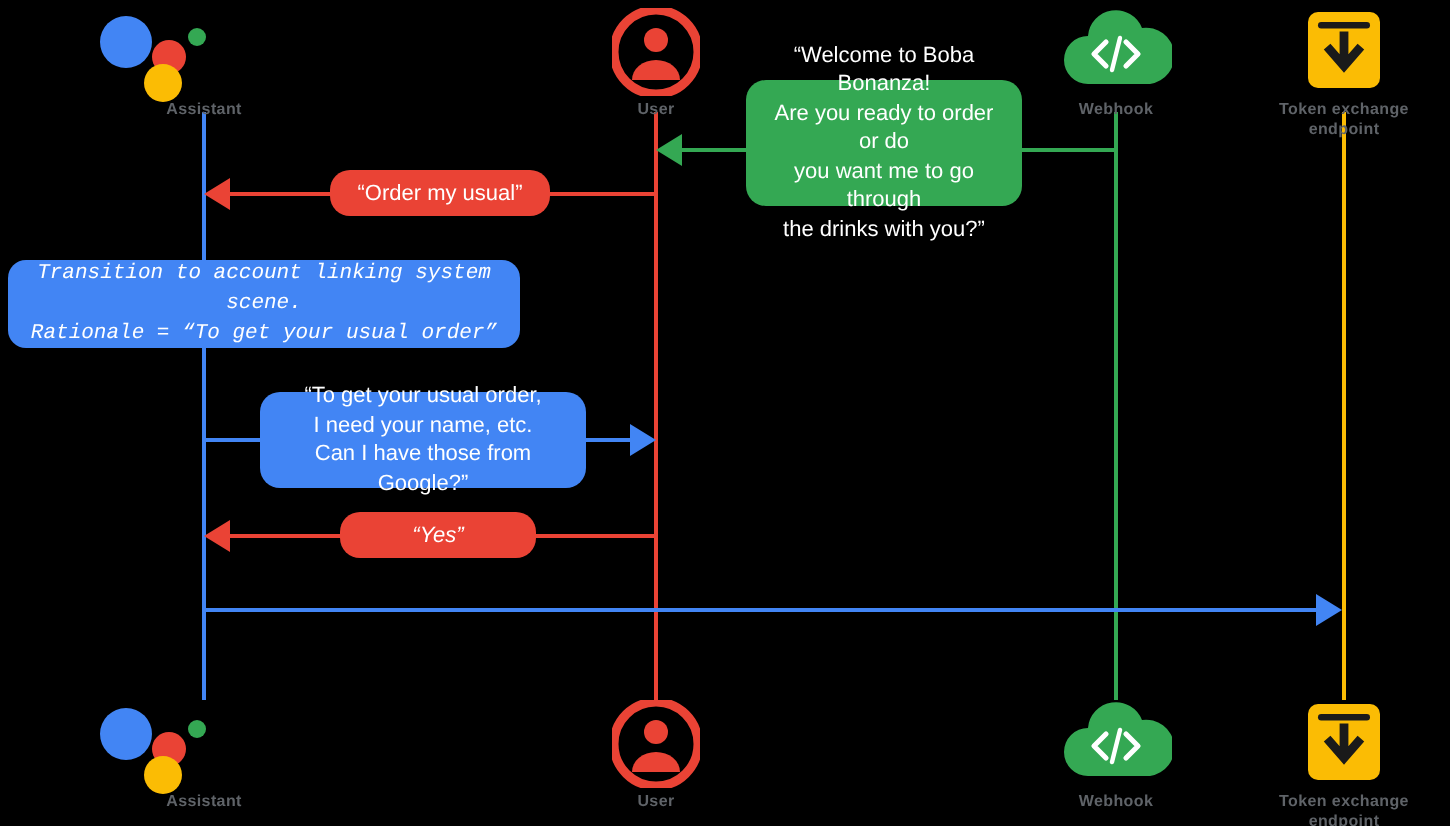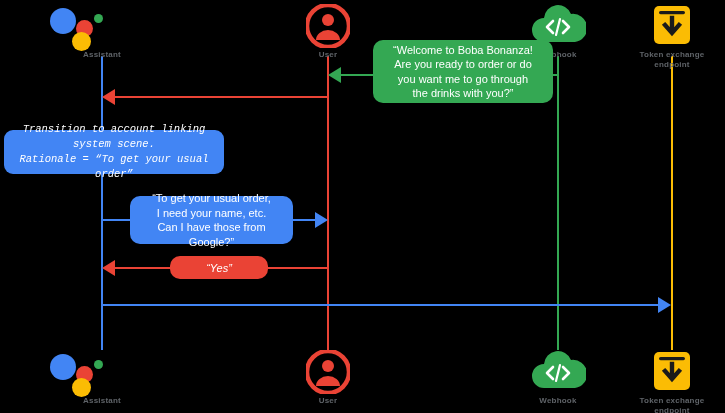--- a/index.html
+++ b/index.html
@@ -107,31 +107,34 @@
         <rect x="8" y="7" width="26" height="3.2" rx="1.6" fill="#1a1a1a"></rect>
         <path d="M21 14 l0 12 M14 21 l7 8 l7 -8" fill="none" stroke="#1a1a1a" stroke-width="4.4" stroke-linecap="square"></path>
       </svg>
     </div>
     <div class="caption" style="white-space:pre-line;">Token exchange
 endpoint</div>
   </div>
 
   <div class="hline c-green" style="left:340px;top:74px;width:218px;"></div>
   <div class="arrowhead ah-left" style="left:328px;top:67px;border-right:13px solid #34a853;"></div>
-  <div class="bubble b-green" style="left:373px;top:40px;width:180px;height:63px;">
+  <div class="bubble b-green" style="left:373px;top:40px;width:138px;height:63px;">
     <span class="txt">“Welcome to Boba Bonanza!
 Are you ready to order or do
 you want me to go through
 the drinks with you?”</span>
   </div>
 
   <div class="hline c-red" style="left:114px;top:96px;width:214px;"></div>
   <div class="arrowhead ah-left" style="left:102px;top:89px;border-right:13px solid #ea4335;"></div>
+  <div class="bubble b-red" style="left:165px;top:85px;width:110px;height:23px;">
+    <span class="txt">“Order my usual”</span>
+  </div>
 
-  <div class="bubble b-mono" style="left:4px;top:130px;width:220px;height:44px;border-radius:9px;font-style:italic;">
+  <div class="bubble b-mono" style="left:4px;top:130px;width:256px;height:44px;border-radius:9px;font-style:italic;">
     <span class="txt">Transition to account linking system scene.
 Rationale = “To get your usual order”</span>
   </div>
 
   <div class="hline c-blue" style="left:102px;top:219px;width:214px;"></div>
   <div class="arrowhead ah-right" style="left:315px;top:212px;border-left:13px solid #4285f4;"></div>
   <div class="bubble b-blue" style="left:130px;top:196px;width:163px;height:48px;">
     <span class="txt">“To get your usual order,
 I need your name, etc.
 Can I have those from Google?”</span>

